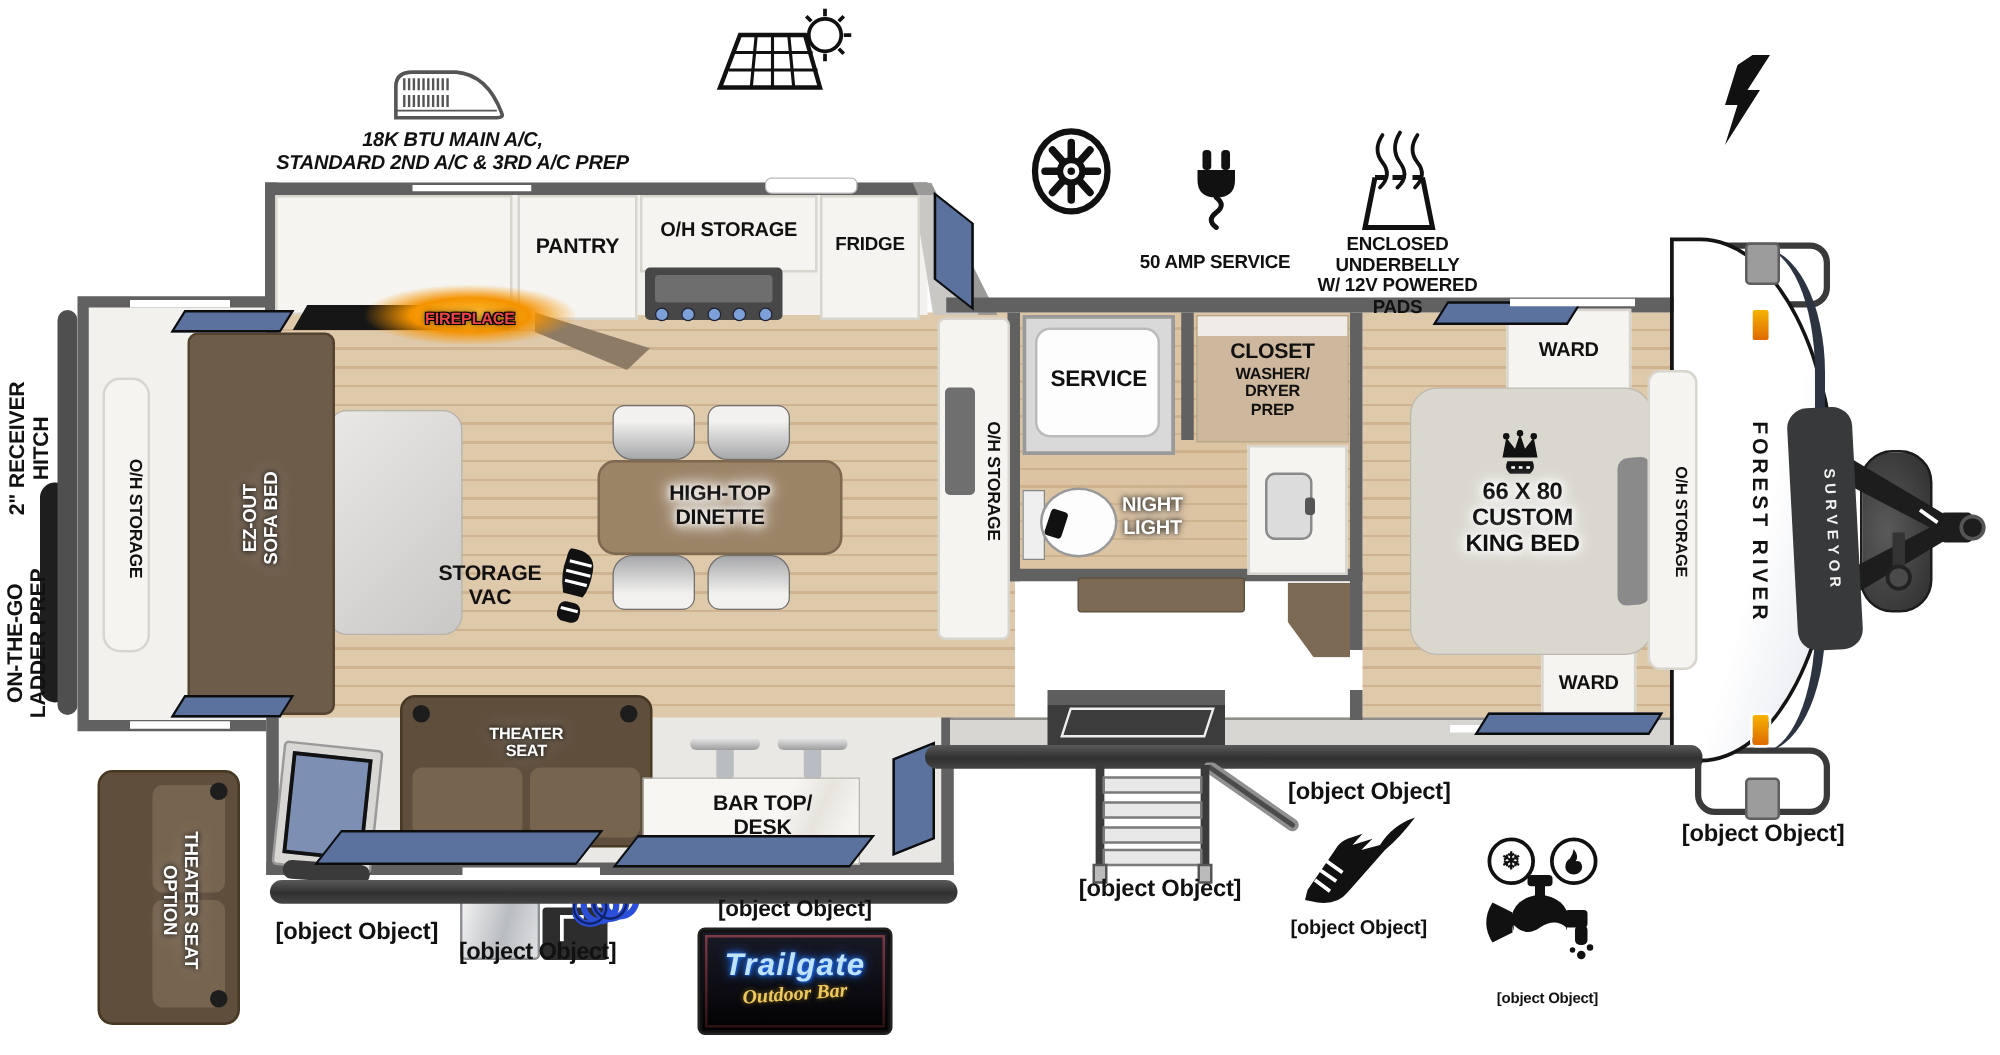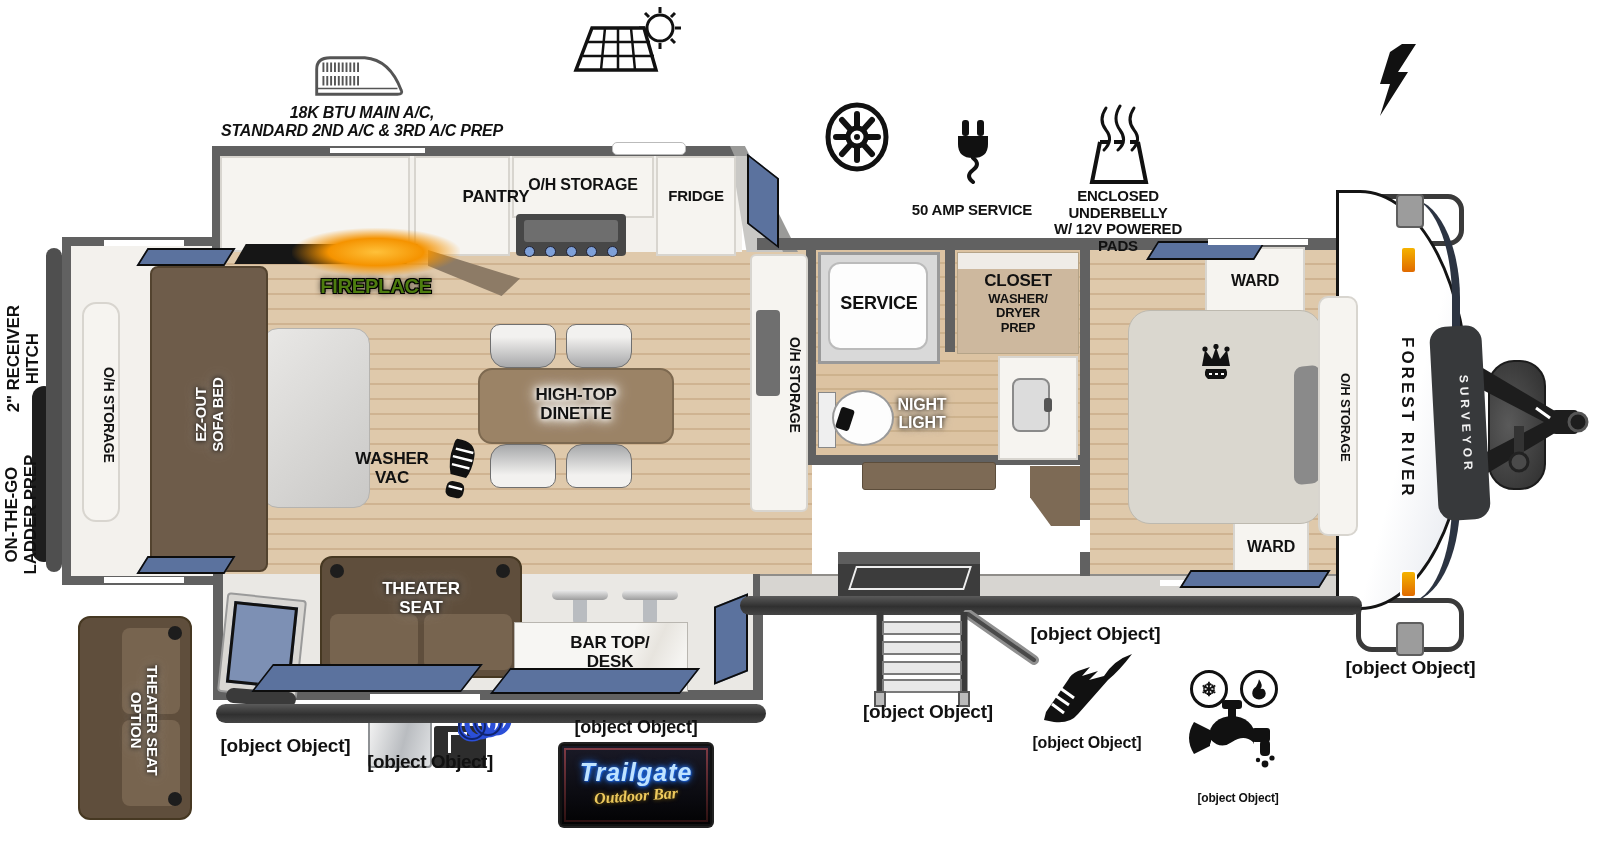--- a/index.html
+++ b/index.html
@@ -119,55 +119,55 @@
 
   <div class="abs" style="left:212px;top:146px;width:530px;height:106px;background:#f3f1ed;border-left:10px solid #616161;border-top:10px solid #616161;box-sizing:border-box;z-index:5;"></div>
   <div class="abs" style="left:730px;top:146px;width:68px;height:106px;background:#9a9a98;clip-path:polygon(0 0,22% 0,100% 100%,70% 100%);z-index:6;"></div>
   <div class="abs" style="left:731px;top:156px;width:52px;height:96px;background:#c9c8c5;clip-path:polygon(0 0,30% 0,100% 100%,30% 100%);z-index:6;"></div>
   <div class="window" style="left:747px;top:166px;width:32px;height:70px;transform:skewY(38deg);z-index:12;"></div>
   <div class="abs" style="left:612px;top:142px;width:72px;height:11px;background:#fff;border:1px solid #bbb;border-radius:5px;z-index:12;"></div>
   <div class="abs" style="left:330px;top:148px;width:95px;height:5px;background:#fff;z-index:12;"></div>
 
   <div class="counter" style="left:220px;top:156px;width:190px;height:96px;"></div>
   <div class="counter" style="left:414px;top:156px;width:96px;height:100px;"></div>
-  <div class="lbl" style="left:416px;top:188px;width:92px;font-size:17px;padding-left:34px;">PANTRY</div>
+  <div class="lbl" style="left:416px;top:188px;width:92px;font-size:17px;">PANTRY</div>
   <div class="counter" style="left:512px;top:156px;width:142px;height:62px;"></div>
   <div class="lbl" style="left:514px;top:176px;width:138px;font-size:16px;">O/H STORAGE</div>
   <div class="counter" style="left:656px;top:156px;width:80px;height:100px;"></div>
   <div class="lbl" style="left:656px;top:188px;width:80px;font-size:15px;">FRIDGE</div>
 
   <div class="abs" style="left:516px;top:214px;width:110px;height:42px;background:#474747;border-radius:4px;z-index:9;"></div>
   <div class="abs" style="left:524px;top:220px;width:94px;height:22px;background:#6e6e6e;border-radius:3px;z-index:9;"></div>
   <div class="abs" style="left:524px;top:246px;width:94px;height:10px;z-index:10;display:flex;justify-content:space-between;">
     <span style="width:9px;height:9px;border-radius:50%;background:#7ea0d8;border:1px solid #223;"></span>
     <span style="width:9px;height:9px;border-radius:50%;background:#7ea0d8;border:1px solid #223;"></span>
     <span style="width:9px;height:9px;border-radius:50%;background:#7ea0d8;border:1px solid #223;"></span>
     <span style="width:9px;height:9px;border-radius:50%;background:#7ea0d8;border:1px solid #223;"></span>
     <span style="width:9px;height:9px;border-radius:50%;background:#7ea0d8;border:1px solid #223;"></span>
   </div>
 
   <div class="abs" style="left:240px;top:244px;width:172px;height:20px;background:#161616;transform:skewX(-30deg);z-index:9;"></div>
   <div class="abs" style="left:292px;top:228px;width:168px;height:48px;background:radial-gradient(ellipse at center,#ffc13a 0%,#f59300 40%,rgba(245,147,0,0) 72%);z-index:10;"></div>
-  <div class="lbl" style="left:316px;top:275px;width:120px;font-size:20px;color:#4d7c0f;text-shadow:-1px -1px 0 #000,1px -1px 0 #000,-1px 1px 0 #000,1px 1px 0 #000,0 0 6px #000;">FIREPLACE</div>
+  <div class="lbl" style="left:316px;top:248px;width:120px;font-size:13px;color:#ef4444;text-shadow:-1px -1px 0 #000,1px -1px 0 #000,-1px 1px 0 #000,1px 1px 0 #000,0 0 6px #000;">FIREPLACE</div>
   <div class="abs" style="left:428px;top:250px;width:92px;height:46px;background:#8d7b66;clip-path:polygon(0 0,100% 62%,80% 100%,0 34%);z-index:8;"></div>
 
   <div class="abs wood" style="left:212px;top:250px;width:600px;height:326px;z-index:2;"></div>
   <div class="wall" style="left:757px;top:238px;width:588px;height:12px;"></div>
   <div class="abs" style="left:760px;top:574px;width:580px;height:22px;background:#d7d5d1;border-top:2px solid #8f8d89;box-sizing:border-box;z-index:6;"></div>
   <div class="abs" style="left:1160px;top:580px;width:85px;height:6px;background:#fff;z-index:12;"></div>
 
   <div class="chair up" style="left:490px;top:324px;"></div>
   <div class="chair up" style="left:566px;top:324px;"></div>
   <div class="chair dn" style="left:490px;top:444px;"></div>
   <div class="chair dn" style="left:566px;top:444px;"></div>
   <div class="abs" style="left:478px;top:368px;width:196px;height:76px;background:#9b8366;border:2px solid #7d6950;border-radius:14px;box-sizing:border-box;z-index:10;"></div>
   <div class="lbl glow" style="left:488px;top:386px;width:176px;font-size:17px;">HIGH-TOP
 DINETTE</div>
 
-  <div class="lbl" style="left:342px;top:450px;width:100px;font-size:17px;">WASHER
+  <div class="lbl" style="left:342px;top:450px;width:100px;font-size:17px;">STORAGE
 VAC</div>
   <div class="abs" style="left:444px;top:438px;transform:rotate(14deg);z-index:30;">
     <svg width="30" height="62" viewBox="0 0 30 62">
       <path d="M6,2 Q26,0 27,16 Q28,30 24,38 L8,38 Q2,24 4,10 Q4,3 6,2 Z" fill="#111"></path>
       <rect x="7" y="44" width="18" height="16" rx="6" fill="#111"></rect>
       <path d="M7,12 h18 M6,20 h20 M7,28 h18 M9,50 h14" stroke="#fff" stroke-width="2.5"></path>
     </svg>
   </div>
 
   <div class="counter" style="left:750px;top:254px;width:58px;height:258px;border-radius:6px;"></div>
@@ -222,40 +222,43 @@
   <div class="abs glow" style="left:1196px;top:344px;z-index:30;">
     <svg width="40" height="38" viewBox="0 0 40 38">
       <polygon points="6,22 9,6 16,15 20,3 24,15 31,6 34,22" fill="#111"></polygon>
       <circle cx="9" cy="5" r="2.6" fill="#111"></circle>
         <circle cx="20" cy="2.5" r="2.6" fill="#111"></circle>
         <circle cx="31" cy="5" r="2.6" fill="#111"></circle>
       <path d="M10,25 h20 q3,6 -2,10 h-16 q-5,-4 -2,-10 Z" fill="#111"></path>
       <path d="M13,30 h3 M19,30 h3 M25,30 h3" stroke="#fff" stroke-width="2"></path>
     </svg>
   </div>
+  <div class="lbl glow" style="left:1148px;top:384px;width:140px;font-size:19px;">66 X 80
+CUSTOM
+KING BED</div>
 
   <div class="counter" style="left:1318px;top:296px;width:40px;height:240px;border-radius:10px;z-index:9;"></div>
   <div class="lbl vtext" style="left:1326px;top:330px;height:175px;width:26px;font-size:13px;z-index:30;">O/H STORAGE</div>
 
   <div class="abs" style="left:213px;top:574px;width:550px;height:126px;background:#eae8e4;border-left:10px solid #616161;border-right:10px solid #616161;border-bottom:10px solid #616161;box-sizing:border-box;z-index:5;"></div>
   <div class="window" style="left:262px;top:664px;width:210px;height:28px;transform:skewX(-38deg);"></div>
   <div class="window" style="left:500px;top:668px;width:190px;height:26px;transform:skewX(-38deg);"></div>
   <div class="window" style="left:714px;top:600px;width:34px;height:78px;transform:skewY(-22deg);"></div>
   <div class="abs" style="left:370px;top:694px;width:110px;height:6px;background:#fff;z-index:12;"></div>
 
   <div class="abs" style="left:222px;top:596px;width:76px;height:96px;background:#d9d7d3;border:2px solid #9a9a9a;border-radius:4px;transform:rotate(6deg);z-index:9;"></div>
   <div class="abs" style="left:230px;top:604px;width:58px;height:76px;background:#7d90b4;border:3px solid #111;transform:rotate(6deg);z-index:10;"></div>
   <div class="abs" style="left:226px;top:690px;width:70px;height:15px;background:#3a3a3a;border-radius:8px;transform:rotate(4deg);z-index:9;"></div>
 
   <div class="abs" style="left:320px;top:556px;width:202px;height:122px;background:#5f4e3c;border:2px solid #463822;border-radius:12px;box-sizing:border-box;z-index:9;"></div>
   <div class="abs" style="left:330px;top:614px;width:88px;height:56px;background:#77644f;border-radius:8px;z-index:10;"></div>
   <div class="abs" style="left:424px;top:614px;width:88px;height:56px;background:#77644f;border-radius:8px;z-index:10;"></div>
   <div class="abs" style="left:330px;top:564px;width:14px;height:14px;background:#1d1d1d;border-radius:50%;z-index:11;"></div>
   <div class="abs" style="left:496px;top:564px;width:14px;height:14px;background:#1d1d1d;border-radius:50%;z-index:11;"></div>
-  <div class="lbl wlbl" style="left:366px;top:580px;width:110px;font-size:17px;">THEATER
+  <div class="lbl wlbl" style="left:366px;top:580px;width:110px;font-size:13px;">THEATER
 SEAT</div>
 
   <div class="stool" style="left:552px;top:590px;">
       <div class="top"></div>
       <div class="stem"></div>
     </div>
   <div class="stool" style="left:622px;top:590px;">
       <div class="top"></div>
       <div class="stem"></div>
     </div>

